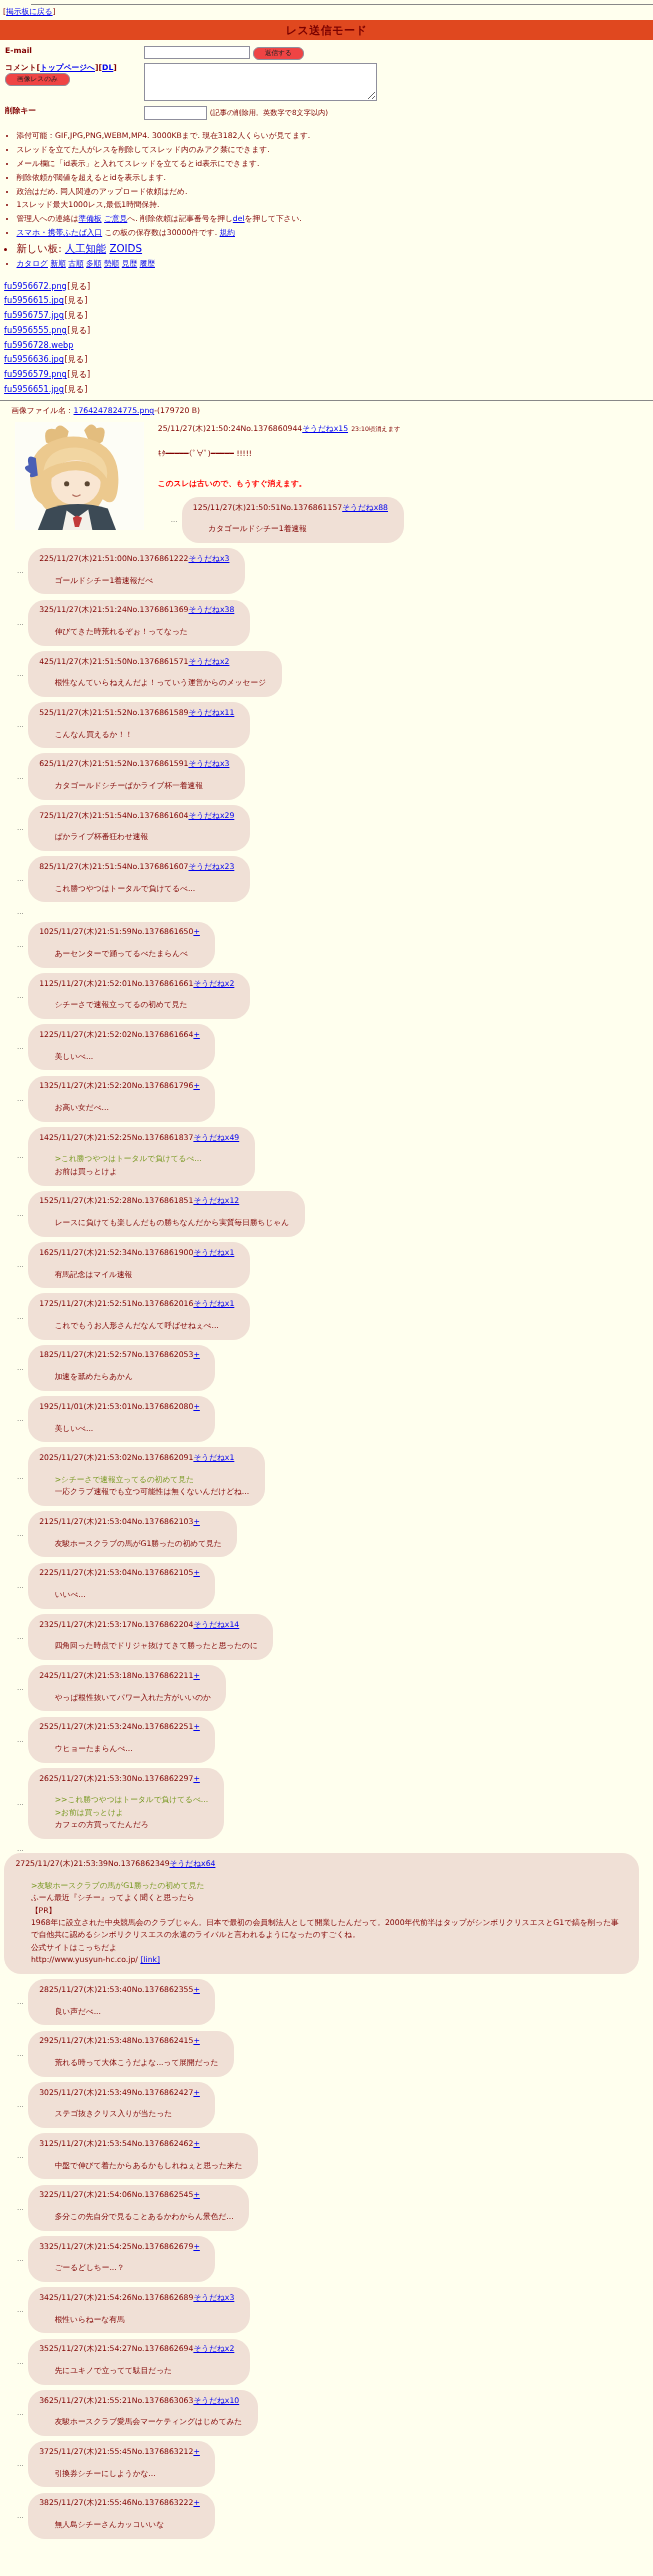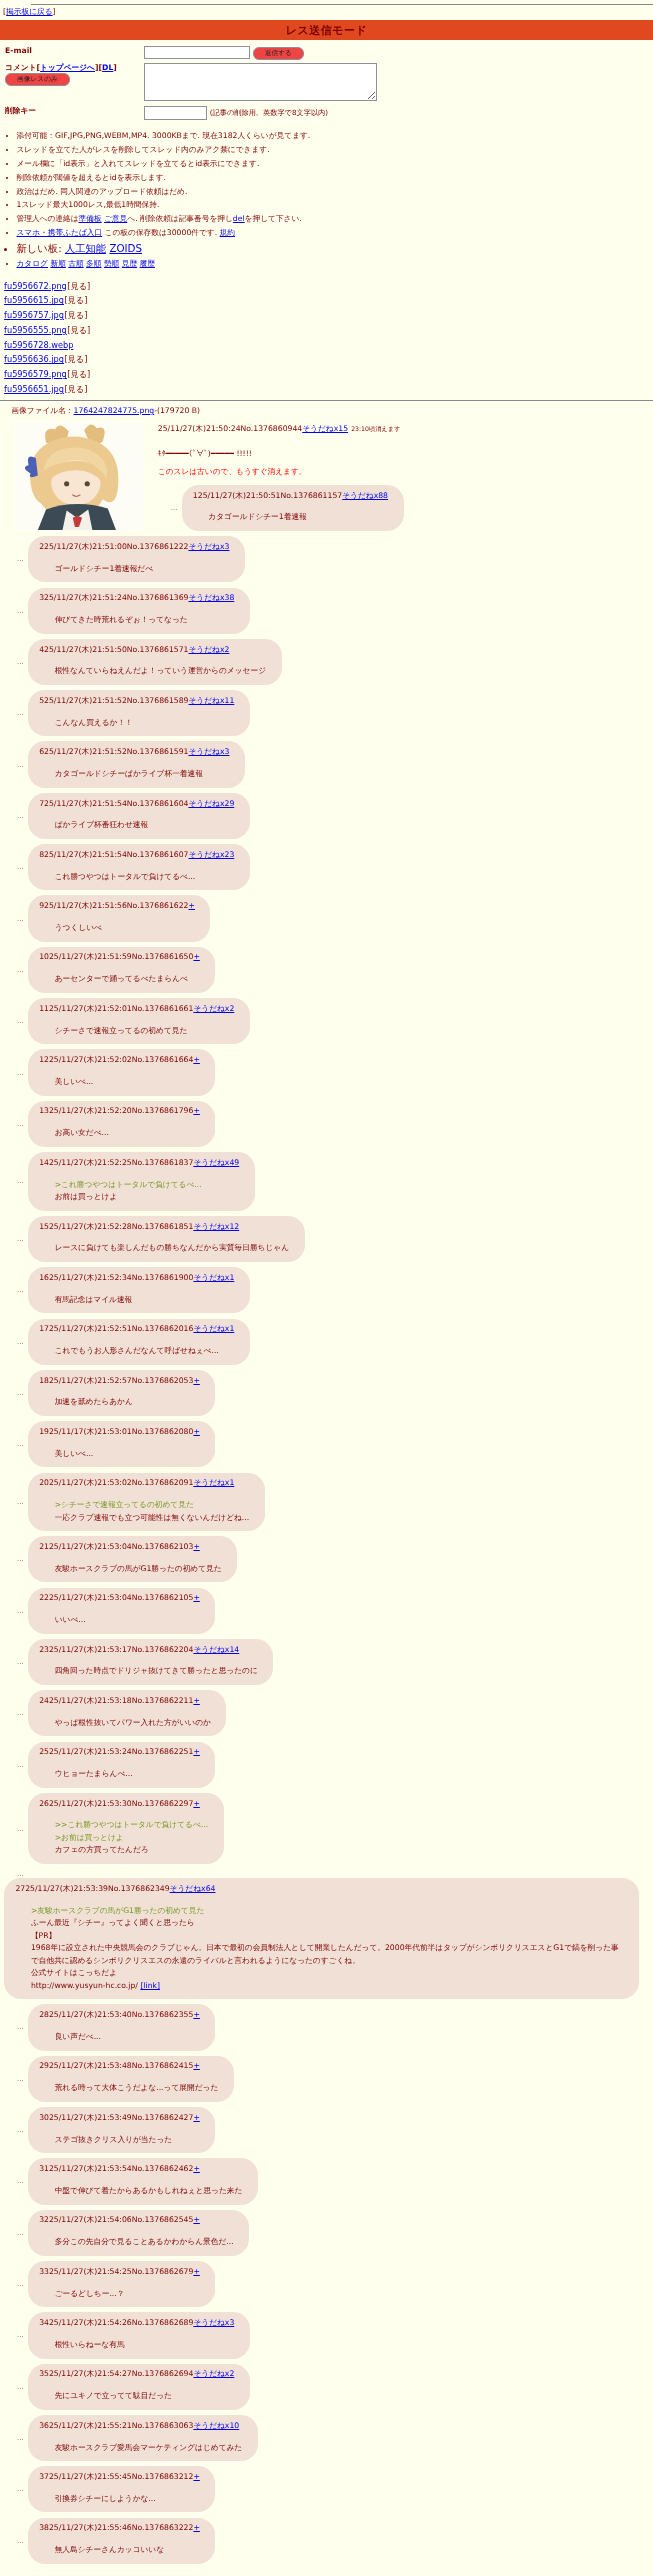--- a/index.html
+++ b/index.html
@@ -47,21 +47,21 @@
   .thread{margin:5.2px 0 0 4.1px}
   .file-info{margin:2.1px 0 3.1px 7.2px}
   .op-thumb{
     float:left;margin:3.1px 13.4px 4.1px 11.3px;width:129px;height:108px;
     background:#fdfdf8;display:block;
   }
   .op-head{padding-top:5.2px}
   .op-no{color:#800000}
   .expire{font-size:6.2px;margin-left:3.1px}
   .op-body{margin-top:14.4px}
-  .op-warning{color:#FF0000;font-weight:normal;margin-top:9px}
+  .op-warning{color:#FF0000;font-weight:bold;margin-top:21px}
   
   .replies{margin-top:8.2px}
   .reply-row{margin:0 0 5.2px 0}
   .dots{
     display:inline-block;vertical-align:middle;color:#555;
     margin:0 3.6px 0 13px;font-size:6.7px;letter-spacing:0.5px;
   }
   .reply-box{
     display:inline-block;vertical-align:middle;background:#F0E0D6;
     padding:5.7px 15.5px 7.2px 11.3px;max-width:608px;text-align:left;border-radius:17px;
@@ -179,23 +179,21 @@
           </div></div></div>
       <div class="reply-row"><span class="dots">…</span><div class="reply-box"><div class="rhead"><span>625/11/27(木)21:51:52</span><span>No.1376861591</span><a>そうだねx3</a></div><div class="rbody">
             <div class="line">カタゴールドシチーぱかライブ杯一着速報</div>
           </div></div></div>
       <div class="reply-row"><span class="dots">…</span><div class="reply-box"><div class="rhead"><span>725/11/27(木)21:51:54</span><span>No.1376861604</span><a>そうだねx29</a></div><div class="rbody">
             <div class="line">ぱかライブ杯番狂わせ速報</div>
           </div></div></div>
       <div class="reply-row"><span class="dots">…</span><div class="reply-box"><div class="rhead"><span>825/11/27(木)21:51:54</span><span>No.1376861607</span><a>そうだねx23</a></div><div class="rbody">
             <div class="line">これ勝つやつはトータルで負けてるべ...</div>
           </div></div></div>
-      <div class="reply-row"><span class="dots">…</span><div class="reply-box"><div class="rhead"><span>925/11/27(木)21:51:56</span><span>No.1376861622</span><a>+</a></div><div class="rbody">
-            <div class="line">うつくしいべ</div>
-          </div></div></div>
+      <div class="reply-row"><span class="dots">…</span></div>
       <div class="reply-row"><span class="dots">…</span><div class="reply-box"><div class="rhead"><span>1025/11/27(木)21:51:59</span><span>No.1376861650</span><a>+</a></div><div class="rbody">
             <div class="line">あーセンターで踊ってるべたまらんべ</div>
           </div></div></div>
       <div class="reply-row"><span class="dots">…</span><div class="reply-box"><div class="rhead"><span>1125/11/27(木)21:52:01</span><span>No.1376861661</span><a>そうだねx2</a></div><div class="rbody">
             <div class="line">シチーさで速報立ってるの初めて見た</div>
           </div></div></div>
       <div class="reply-row"><span class="dots">…</span><div class="reply-box"><div class="rhead"><span>1225/11/27(木)21:52:02</span><span>No.1376861664</span><a>+</a></div><div class="rbody">
             <div class="line">美しいべ...</div>
           </div></div></div>
       <div class="reply-row"><span class="dots">…</span><div class="reply-box"><div class="rhead"><span>1325/11/27(木)21:52:20</span><span>No.1376861796</span><a>+</a></div><div class="rbody">
@@ -210,21 +208,21 @@
           </div></div></div>
       <div class="reply-row"><span class="dots">…</span><div class="reply-box"><div class="rhead"><span>1625/11/27(木)21:52:34</span><span>No.1376861900</span><a>そうだねx1</a></div><div class="rbody">
             <div class="line">有馬記念はマイル速報</div>
           </div></div></div>
       <div class="reply-row"><span class="dots">…</span><div class="reply-box"><div class="rhead"><span>1725/11/27(木)21:52:51</span><span>No.1376862016</span><a>そうだねx1</a></div><div class="rbody">
             <div class="line">これでもうお人形さんだなんて呼ばせねぇべ...</div>
           </div></div></div>
       <div class="reply-row"><span class="dots">…</span><div class="reply-box"><div class="rhead"><span>1825/11/27(木)21:52:57</span><span>No.1376862053</span><a>+</a></div><div class="rbody">
             <div class="line">加速を舐めたらあかん</div>
           </div></div></div>
-      <div class="reply-row"><span class="dots">…</span><div class="reply-box"><div class="rhead"><span>1925/11/17(木)21:53:01</span><span>No.1376862080</span><a>+</a></div><div class="rbody">
+      <div class="reply-row"><span class="dots">…</span><div class="reply-box"><div class="rhead"><span>1925/11/01(木)21:53:01</span><span>No.1376862080</span><a>+</a></div><div class="rbody">
             <div class="line">美しいべ...</div>
           </div></div></div>
       <div class="reply-row"><span class="dots">…</span><div class="reply-box"><div class="rhead"><span>2025/11/27(木)21:53:02</span><span>No.1376862091</span><a>そうだねx1</a></div><div class="rbody">
             <div class="line quote">&gt;シチーさで速報立ってるの初めて見た</div>
             <div class="line">一応クラブ速報でも立つ可能性は無くないんだけどね...</div>
           </div></div></div>
       <div class="reply-row"><span class="dots">…</span><div class="reply-box"><div class="rhead"><span>2125/11/27(木)21:53:04</span><span>No.1376862103</span><a>+</a></div><div class="rbody">
             <div class="line">友駿ホースクラブの馬がG1勝ったの初めて見た</div>
           </div></div></div>
       <div class="reply-row"><span class="dots">…</span><div class="reply-box"><div class="rhead"><span>2225/11/27(木)21:53:04</span><span>No.1376862105</span><a>+</a></div><div class="rbody">

